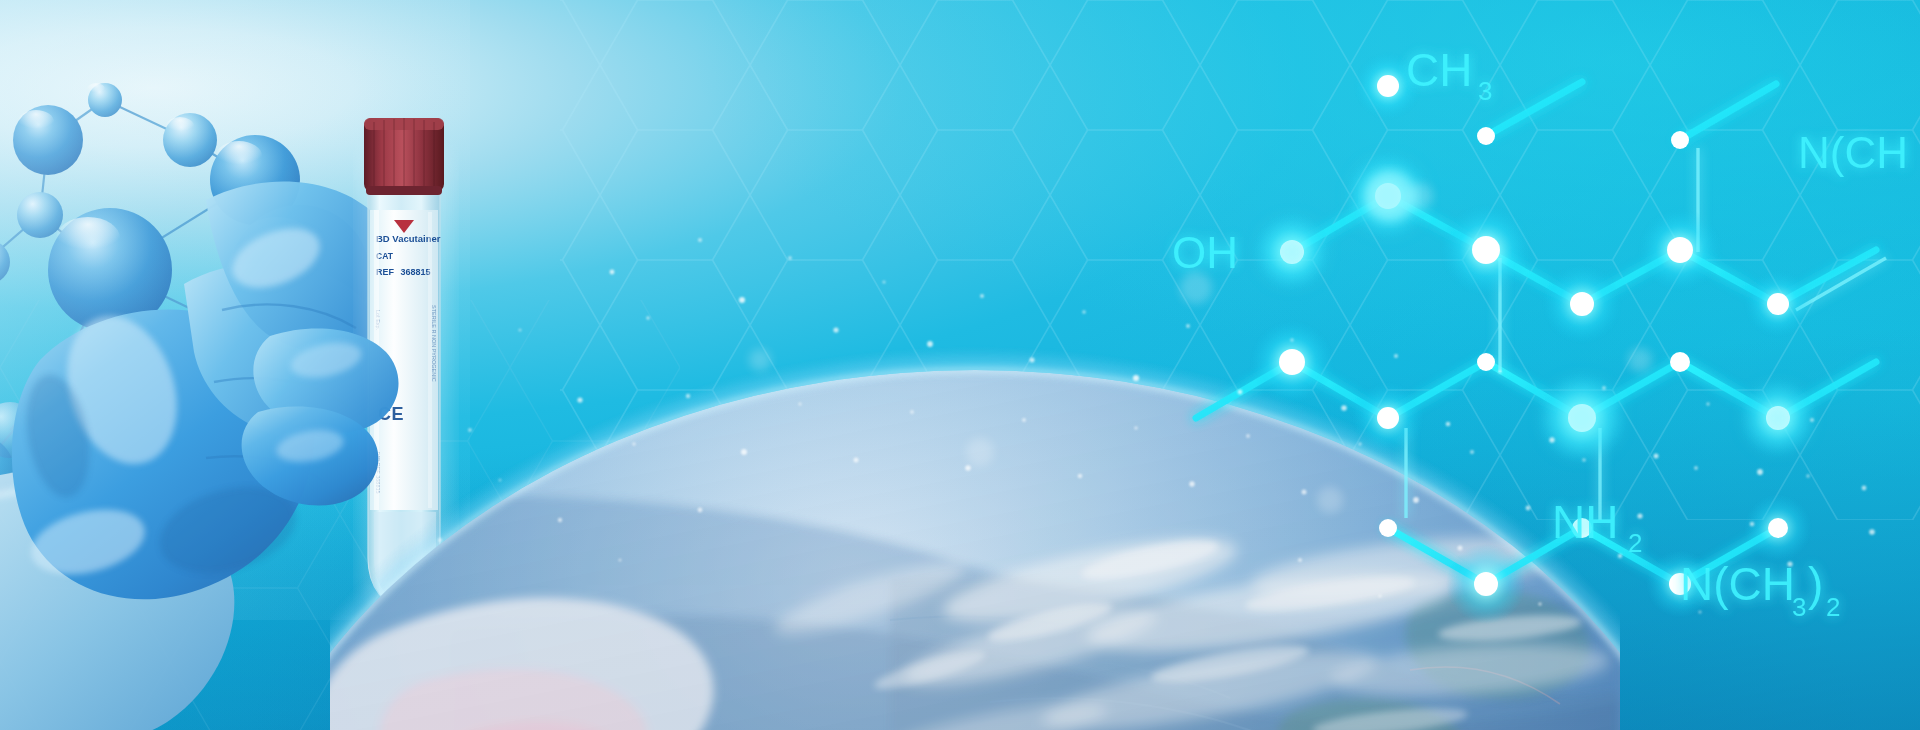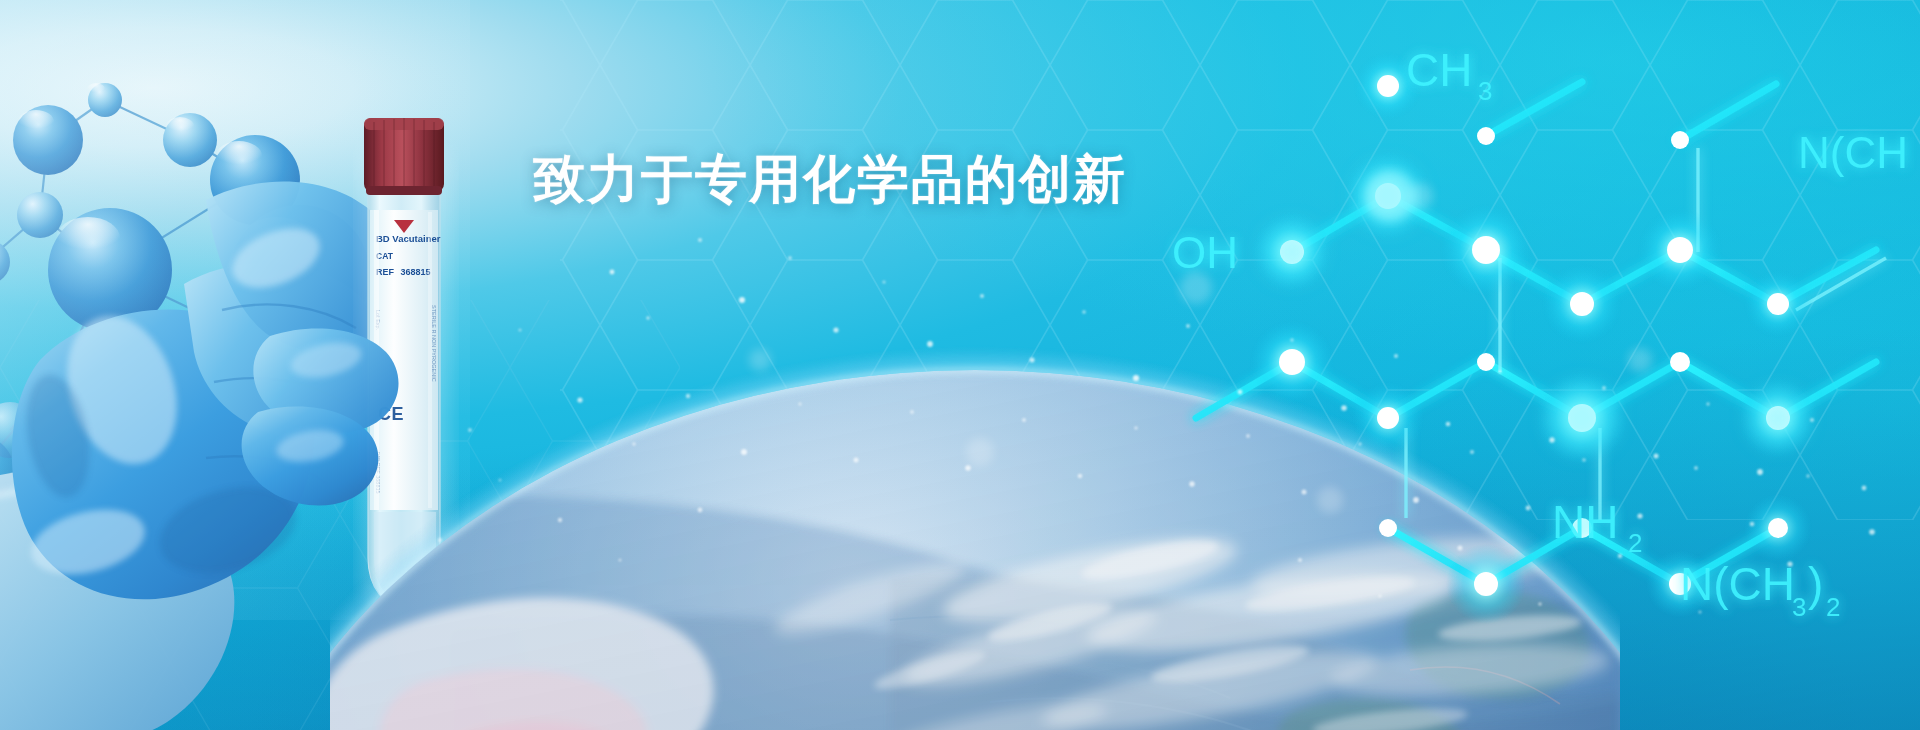--- a/index.html
+++ b/index.html
@@ -649,16 +649,15 @@
       <circle cx="760" cy="360" r="11"></circle>
       <circle cx="1330" cy="500" r="13"></circle>
     </g>
 
     <g filter="url(#pBlurBig)" opacity=".5">
       <circle cx="1390" cy="196" r="26" fill="#9ff6ff"></circle>
     </g>
   </svg>
 
   <div id="copy">
-    <h1 id="headline">致力于专用化学品的创新</h1>
   </div>
 
 </div>
 
 </body></html>

